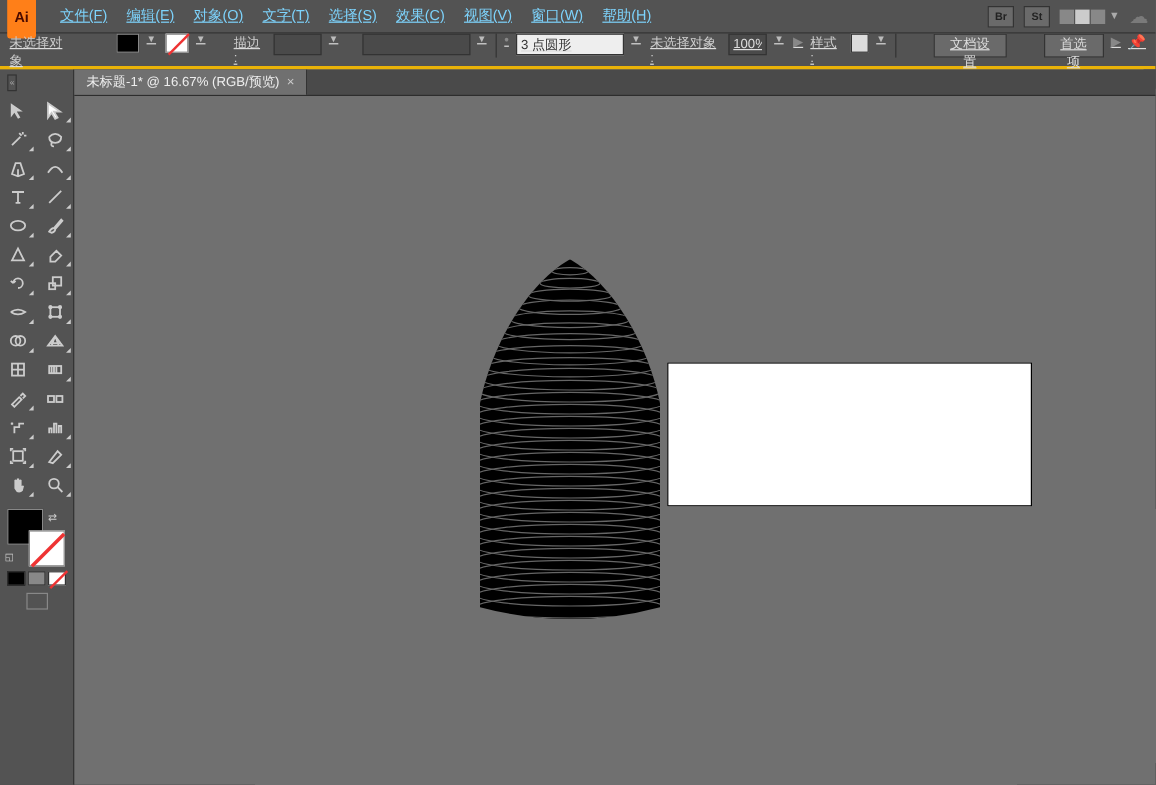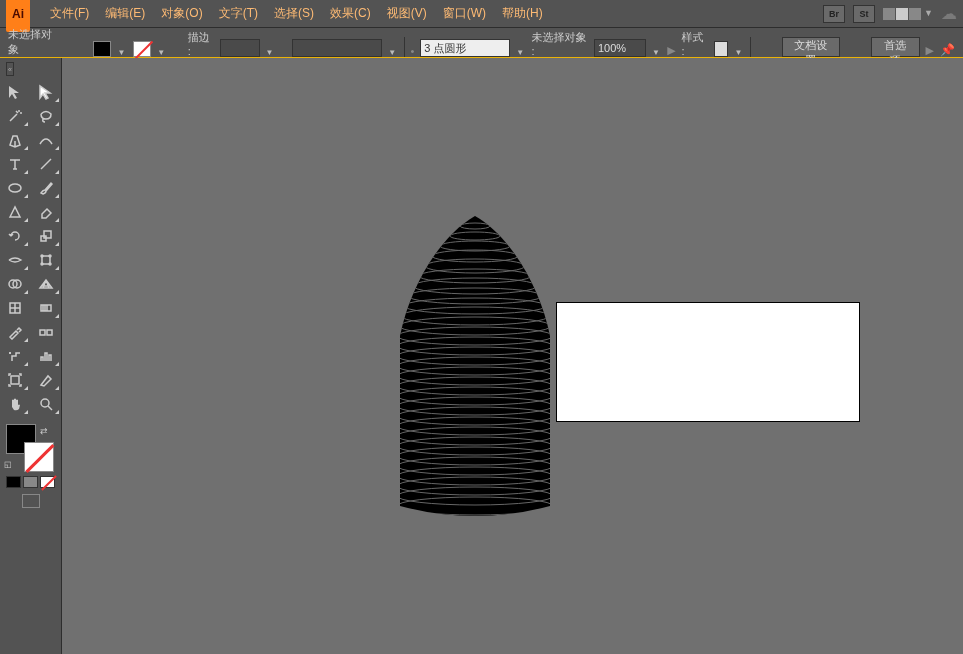--- a/index.html
+++ b/index.html
@@ -1,30 +1,30 @@
 <!DOCTYPE html>
 <html><head>
 <meta charset="utf-8">
 <style>
 * { margin: 0; padding: 0; box-sizing: border-box; font-family: "Microsoft YaHei", sans-serif; }
 body { width: 963px; height: 654px; background: #4a4a4a; color: #ddd; overflow: hidden; font-size: 11px; }
 
 
 .menubar { height: 28px; background: #535353; display: flex; align-items: center; padding: 0 6px; border-bottom: 1px solid #2d2d2d; }
 .ai-logo { width: 24px; height: 36px; background: #ff7f18; color: #4a0b00; font-weight: bold; font-size: 12px; display: flex; align-items: center; justify-content: center; border-radius: 2px; margin-right: 12px; }
-.menu-item { padding: 0 8px; font-size: 12px; cursor: pointer; color: #fdba74; }
+.menu-item { padding: 0 8px; font-size: 12px; cursor: pointer; color: #7dd3fc; text-decoration: underline; }
 .menu-right { margin-left: auto; display: flex; align-items: center; gap: 8px; }
 .mini-btn { width: 22px; height: 18px; background: #6a6a6a; border: 1px solid #333; display: flex; align-items: center; justify-content: center; font-size: 9px; color: #222; font-weight: bold; }
 .workspace-switcher { display: flex; gap: 1px; }
 .ws-block { width: 12px; height: 12px; background: #888; }
 .ws-arrow { color: #aaa; font-size: 9px; margin-left: 2px; }
 .cloud-icon { color: #7a7a7a; font-size: 16px; }
 
 
-.controlbar { height: 30px; background: #535353; display: flex; align-items: flex-end; padding: 0 8px; border-bottom: 1px solid #eab308; gap: 6px; }
+.controlbar { height: 30px; background: #535353; display: flex; align-items: flex-start; padding: 0 8px; border-bottom: 3px solid #eab308; gap: 6px; text-decoration: underline; }
 .ctrl-label { color: #ccc; font-size: 11px; }
 .fill-swatch { width: 20px; height: 16px; background: #000; border: 1px solid #888; }
 .stroke-swatch { width: 20px; height: 16px; background: #fff; border: 1px solid #888; position: relative; }
 .stroke-swatch::after { content: ""; position: absolute; left: -2px; top: 50%; width: 24px; height: 2px; background: #e33; transform: rotate(-45deg); }
 .dd-arrow { width: 10px; color: #bbb; font-size: 8px; }
 .ctrl-input { width: 50px; height: 18px; background: #4a4a4a; border: 1px solid #333; color: #ddd; padding: 0 3px; font-size: 11px; }
 .ctrl-wide { width: 90px; }
 .ctrl-btn { height: 20px; background: #6a6a6a; border: 1px solid #333; color: #ddd; padding: 0 8px; cursor: pointer; font-size: 11px; margin-left: 25px; }
 .divider { width: 1px; height: 20px; background: #333; }
 .pin-icon { color: #aaa; font-size: 12px; margin-left: auto;}
@@ -113,21 +113,21 @@
   <input class="ctrl-input" style="width: 40px;" value="">
   <span class="dd-arrow">▼</span>
   <div style="width:6px"></div>
   <input class="ctrl-input ctrl-wide" value="" style="">
   <span class="dd-arrow">▼</span>
   <div class="divider"></div>
   <span style="color:#888">•</span>
   <input class="ctrl-input" style="width: 90px; background: rgb(238, 238, 238); color: rgb(51, 51, 51);" value="3 点圆形">
   <span class="dd-arrow">▼</span>
   <span class="ctrl-label">未选择对象 :</span>
-  <input class="ctrl-input" style="width: 52px;" value="100%">
+  <input class="ctrl-input" style="width: 32px;" value="100%">
   <span class="dd-arrow">▼</span>
   <span style="color:#888">▶</span>
   <span class="ctrl-label">样式 :</span>
   <div style="width:16px;height:16px;background:#ddd;border:1px solid #333"></div>
   <span class="dd-arrow">▼</span>
   <div class="divider"></div>
   <button class="ctrl-btn">文档设置</button>
   <button class="ctrl-btn">首选项</button>
   <span style="color:#888">▶</span>
   <span class="pin-icon">📌</span>
@@ -318,20 +318,26 @@
       <div class="mini-sw gray"></div>
       <div class="mini-sw none"></div>
     </div>
 
     <div class="screen-modes">
       <div class="screen-btn tool-corner"></div>
     </div>
   </div>
 
   <div class="docarea">
+    <div class="tabbar">
+      <div class="tab">
+        <span>未标题-1* @ 16.67% (RGB/预览)</span>
+        <span class="tab-close">×</span>
+      </div>
+    </div>
     <div class="canvas">
       <div class="shape-tower">
         <svg width="170" height="300" viewBox="0 0 170 300">
           <defs>
             <clipPath id="bullet">
                 <path d="M85 0 C50 20 20 70 10 120 L10 290 Q85 310 160 290 L160 120 C150 70 120 20 85 0 Z"></path>
               </clipPath>
           </defs>
           <g clip-path="url(#bullet)">
             <rect x="0" y="0" width="170" height="300" fill="#000"></rect>

